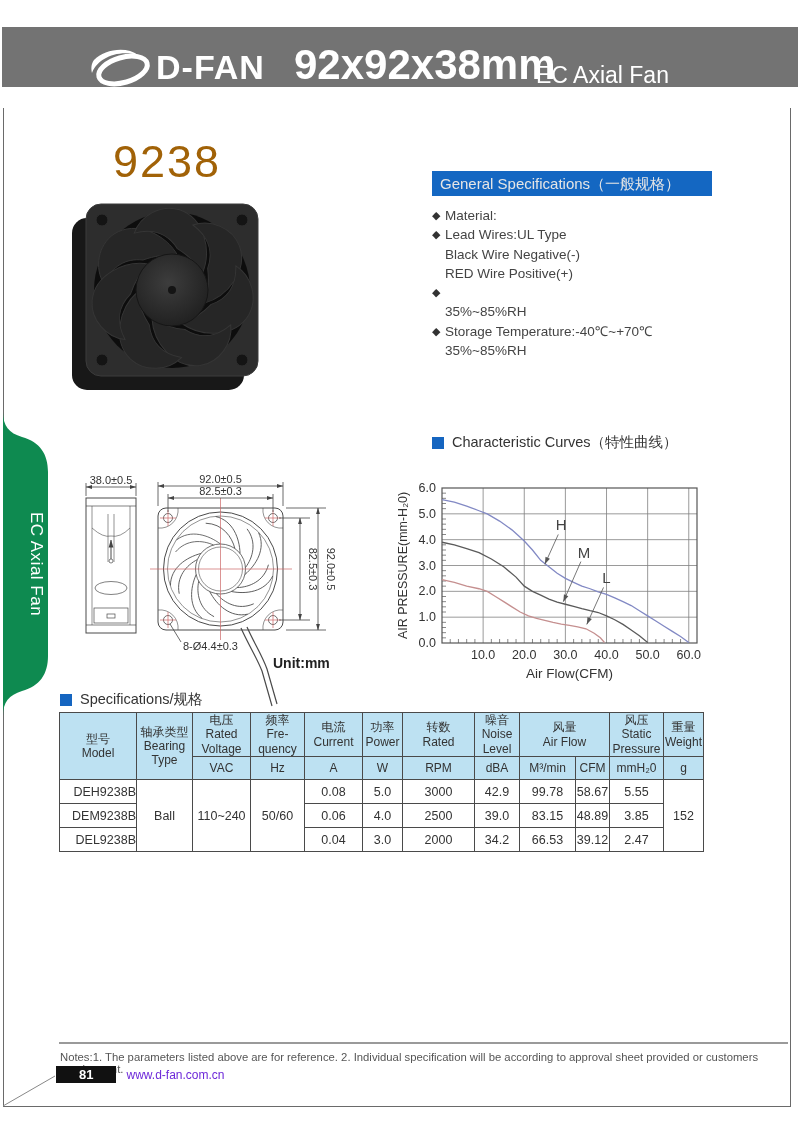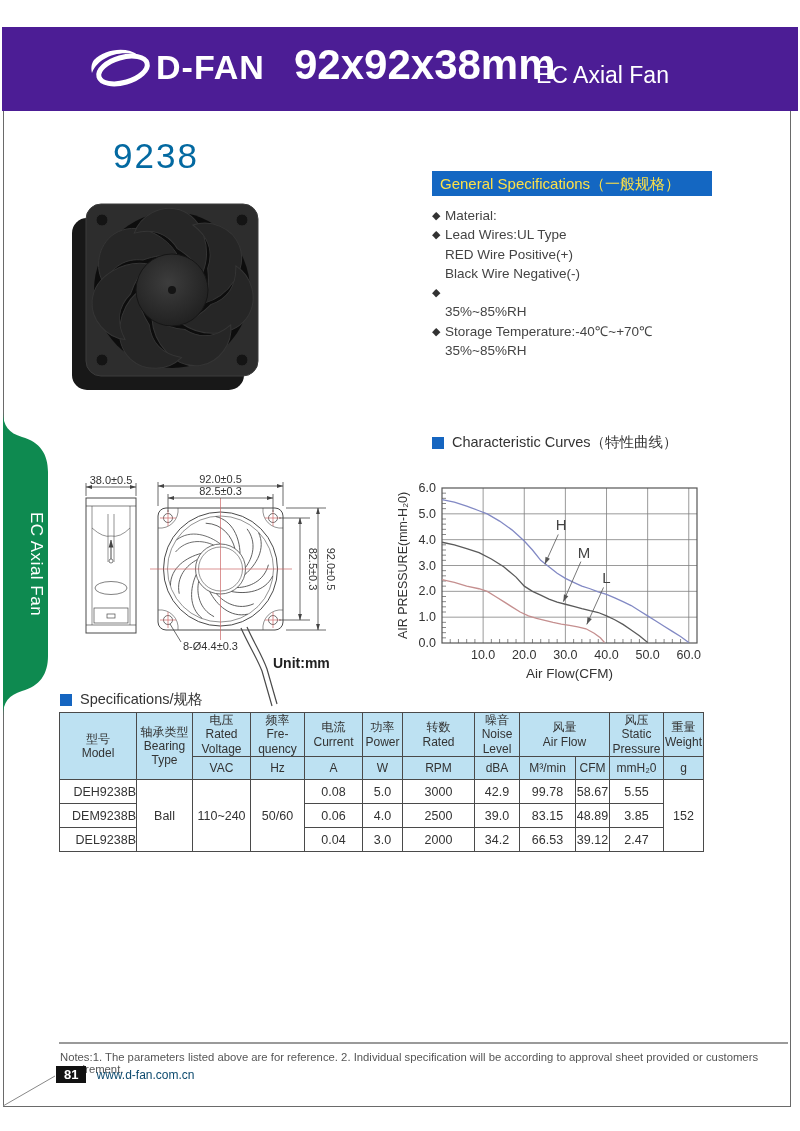--- a/index.html
+++ b/index.html
@@ -1,51 +1,51 @@
 <!DOCTYPE html>
 <html><head>
 <meta charset="utf-8">
 <style>
   html,body{margin:0;padding:0;background:#fff;}
   #page{position:relative;width:800px;height:1131px;background:#fff;overflow:hidden;
         font-family:"Liberation Sans",sans-serif;color:#333;}
   .abs{position:absolute;}
   
-  #header{position:absolute;left:2px;top:27px;width:796px;height:84px;background:#4c1d95;}
+  #header{position:absolute;left:2px;top:27px;width:796px;height:60px;background:#737373;}
   #brand-text{position:absolute;left:154px;top:21px;color:#fff;font-size:34px;font-weight:bold;letter-spacing:1px;}
   #size-title{position:absolute;left:292px;top:14px;color:#fff;font-size:42px;font-weight:700;}
   #type-subtitle{position:absolute;left:534px;top:35px;color:#fff;font-size:23px;font-weight:400;}
   
   .pborder{position:absolute;background:#6a6a6a;}
   
-  #model-number{position:absolute;left:113px;top:136px;font-size:35px;color:#0369a1;letter-spacing:2px;}
+  #model-number{position:absolute;left:113px;top:136px;font-size:45px;color:#a16207;letter-spacing:2px;}
   
   #gs-bar{position:absolute;left:432px;top:171px;width:280px;height:25px;background:#1467c2;
-          color:#fde047;font-size:15px;line-height:25px;padding-left:8px;box-sizing:border-box;}
+          color:#e5e5e5;font-size:15px;line-height:25px;padding-left:8px;box-sizing:border-box;}
   #gs-list{position:absolute;left:432px;top:206px;width:340px;font-size:13.5px;color:#444;}
   .spec-line{display:flex;line-height:19.3px;}
   .spec-line .diamond{display:inline-block;width:13px;font-size:11px;color:#333;}
   
   .sec-head{position:absolute;display:flex;align-items:center;font-size:14.5px;color:#333;}
   .sq{width:12px;height:12px;background:#1565c0;margin-right:8px;flex:0 0 auto;}
   
   #spec-table{position:absolute;left:59px;top:712px;border-collapse:collapse;table-layout:fixed;}
   #spec-table th,#spec-table td{border:1px solid #4a4a4a;text-align:center;font-weight:normal;
       font-size:12px;color:#333;padding:0;}
   #spec-table thead th{background:#bde1f2;line-height:1.2;}
   #spec-table tr.h1 th{height:43px;}
   #spec-table tr.h2 th{height:22px;}
   #spec-table tbody td{height:23px;font-size:12.5px;background:#fff;}
   #spec-table tbody td.model{text-align:right;padding-left:8px;}
   
   #footer-rule{position:absolute;left:59px;top:1042px;width:729px;height:2px;background:#9a9a9a;}
   #footer-notes{position:absolute;left:60px;top:1051px;width:720px;font-size:11.3px;color:#555;}
   #footer-row{position:absolute;left:56px;top:1066px;display:flex;align-items:center;gap:10px;}
-  #page-badge{background:#111;color:#fff;font-size:13px;font-weight:bold;padding:1px 8px;}
-  #website{font-size:12px;color:#0c4a6e;}
+  #page-badge{background:#111;color:#fff;font-size:13px;font-weight:bold;padding:1px 23px;}
+  #website{font-size:12px;color:#6d28d9;}
   svg text{font-family:"Liberation Sans",sans-serif;}
 </style>
 </head>
 <body>
 
 <div id="page">
 
   <div class="pborder" style="left:3px;top:108px;width:1px;height:999px;"></div>
   <div class="pborder" style="left:790px;top:108px;width:1px;height:999px;"></div>
   <div class="pborder" style="left:3px;top:1106px;width:788px;height:1px;"></div>
@@ -100,25 +100,25 @@
       <div class="spec-line">
         <span class="diamond">◆</span>
         <span>Material:</span>
       </div>
       <div class="spec-line">
         <span class="diamond">◆</span>
         <span>Lead Wires:UL Type</span>
       </div>
       <div class="spec-line">
         <span class="diamond"></span>
+        <span>Black Wire Negative(-)</span>
+      </div>
+      <div class="spec-line">
+        <span class="diamond"></span>
         <span>RED Wire Positive(+)</span>
-      </div>
-      <div class="spec-line">
-        <span class="diamond"></span>
-        <span>Black Wire Negative(-)</span>
       </div>
       <div class="spec-line">
         <span class="diamond">◆</span>
       </div>
       <div class="spec-line">
         <span class="diamond"></span>
         <span>35%~85%RH</span>
       </div>
       <div class="spec-line">
         <span class="diamond">◆</span>

